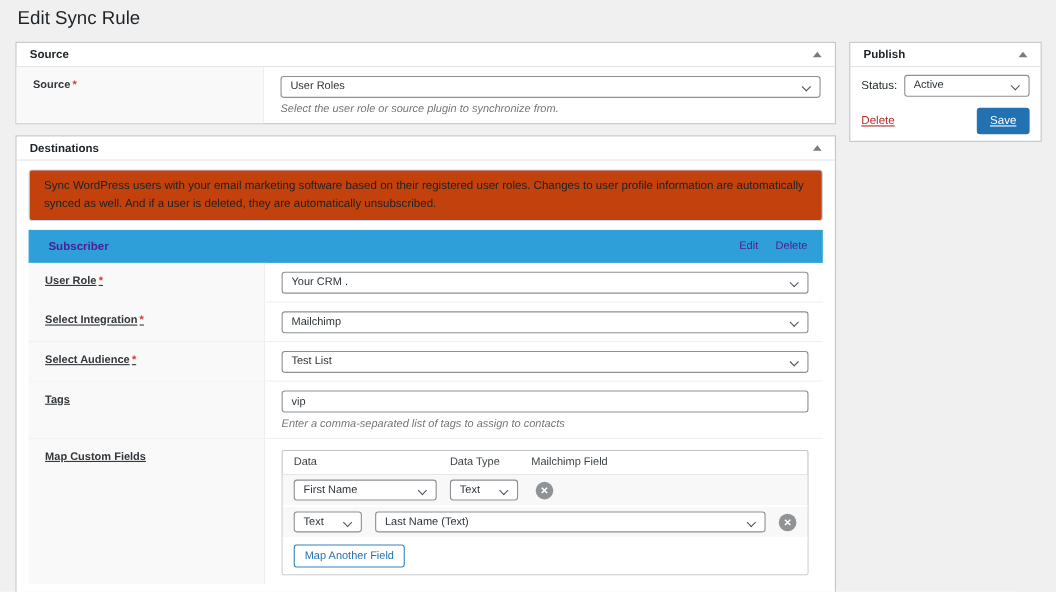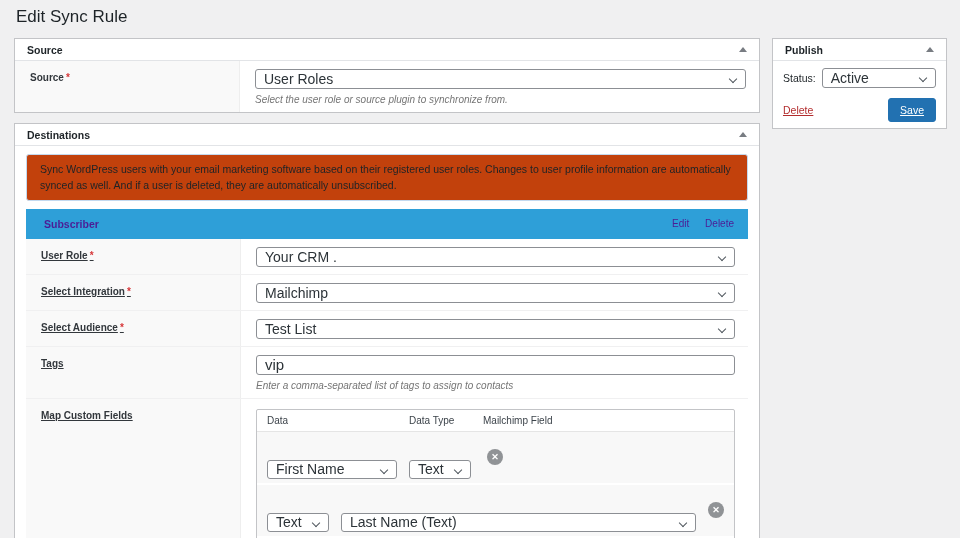--- a/index.html
+++ b/index.html
@@ -40,36 +40,36 @@
     background: #f9f9f9; border-right: 1px solid #eeeeee;
     padding: 11px 8px 0 15px;
     font-size: 10px; font-weight: 600; color: #32373c;
   }
   .req { color: #d63638; margin-left: 2px; }
   .field-cell { flex: 1; padding: 8px 13px 7px 15px; }
 
   .sel {
     position: relative; height: 20px; width: 100%;
     background: #fff; border: 1px solid #8c8f94; border-radius: 3px;
-    font-size: 14px; line-height: 18px; color: #2c3338;
+    font-size: 10px; line-height: 18px; color: #2c3338;
     padding: 0 24px 0 8px; cursor: pointer;
     white-space: nowrap; overflow: hidden;
   }
   .sel::after {
     content: ""; position: absolute; right: 9px; top: 6px;
     width: 5px; height: 5px;
     border-right: 1.4px solid #50575e; border-bottom: 1.4px solid #50575e;
     transform: rotate(45deg);
   }
   .helper { margin-top: 5px; font-size: 10px; font-style: italic; color: #757575; }
 
   .tin {
     width: 100%; height: 20px;
     border: 1px solid #8c8f94; border-radius: 3px;
-    font-size: 15px; padding: 0 8px; color: #2c3338;
+    font-size: 10px; padding: 0 8px; color: #2c3338;
     font-family: "Liberation Sans", sans-serif;
   }
 
   
   .dest-body { padding: 8px 11px 8px 11px; }
   .notice {
     background: #c2410c; border: 1px solid #c3d9ef; border-radius: 3px;
     padding: 6px 13px; font-size: 10.5px; line-height: 1.55; color: #1d2327;
   }
   .sub-bar {
@@ -89,21 +89,21 @@
     border-bottom: 1px solid #e5e5e5; font-size: 10px; color: #3c434a;
   }
   .mc1 { width: 142px; flex: none; }
   .mc2 { width: 74px; flex: none; }
   .mc3 { flex: 1; padding-right: 8px; }
   .mc4 { width: 20px; flex: none; display: flex; justify-content: flex-end; }
   .map-row {
     display: flex; align-items: center; background: #f8f8f8;
     padding: 4px 10px; border-bottom: 2px solid #fff;
   }
-  .map-row .sel { height: 19px; line-height: 17px; margin-top: 24px; }
+  .map-row .sel { height: 19px; line-height: 17px; }
   .sel-data { width: 130px; }
   .sel-type { width: 62px; }
   .xbtn {
     width: 16px; height: 16px; border-radius: 50%;
     background: #909396; color: #fff; border: none; cursor: pointer;
     font-size: 9px; line-height: 16px; text-align: center; font-weight: bold;
     font-family: "Liberation Sans", sans-serif;
   }
   .map-foot { padding: 5px 10px 6px; background: #fff; }
   .add-btn {

